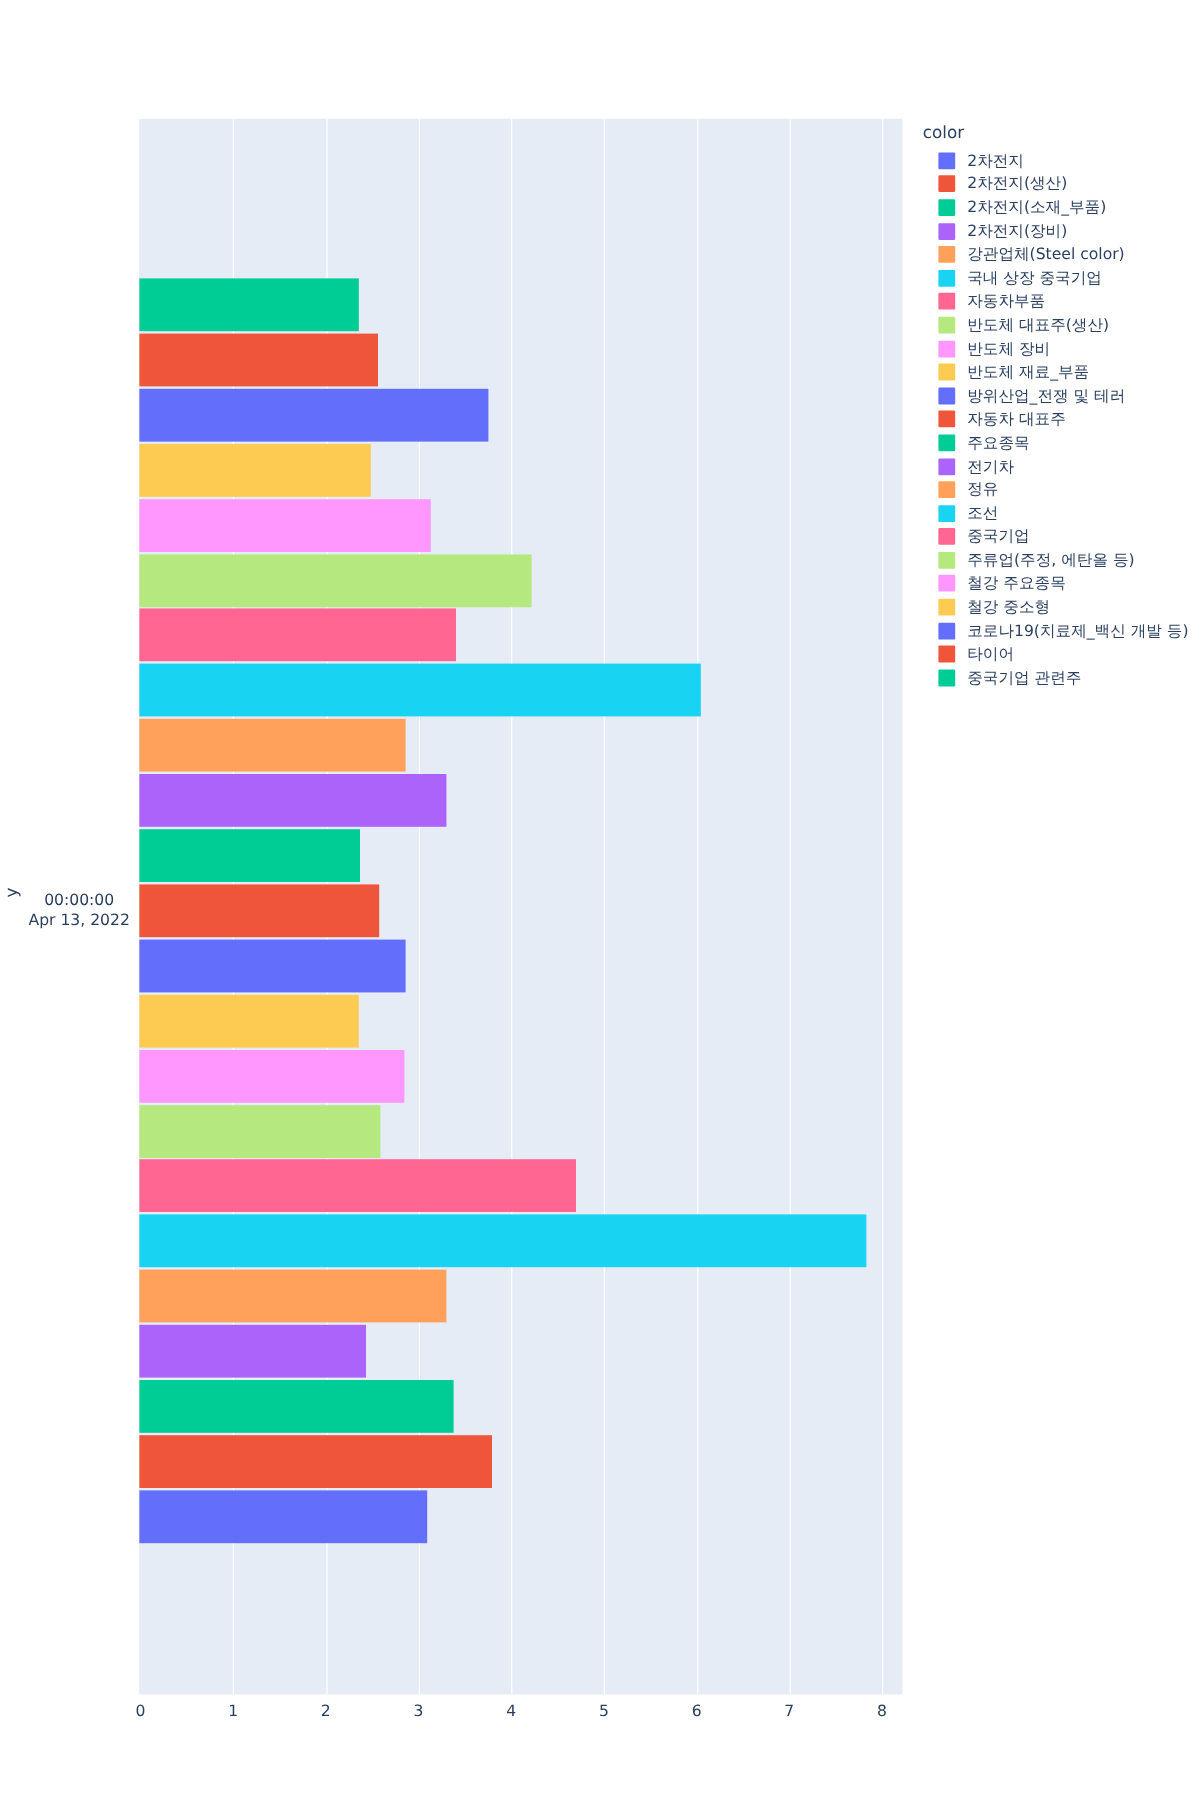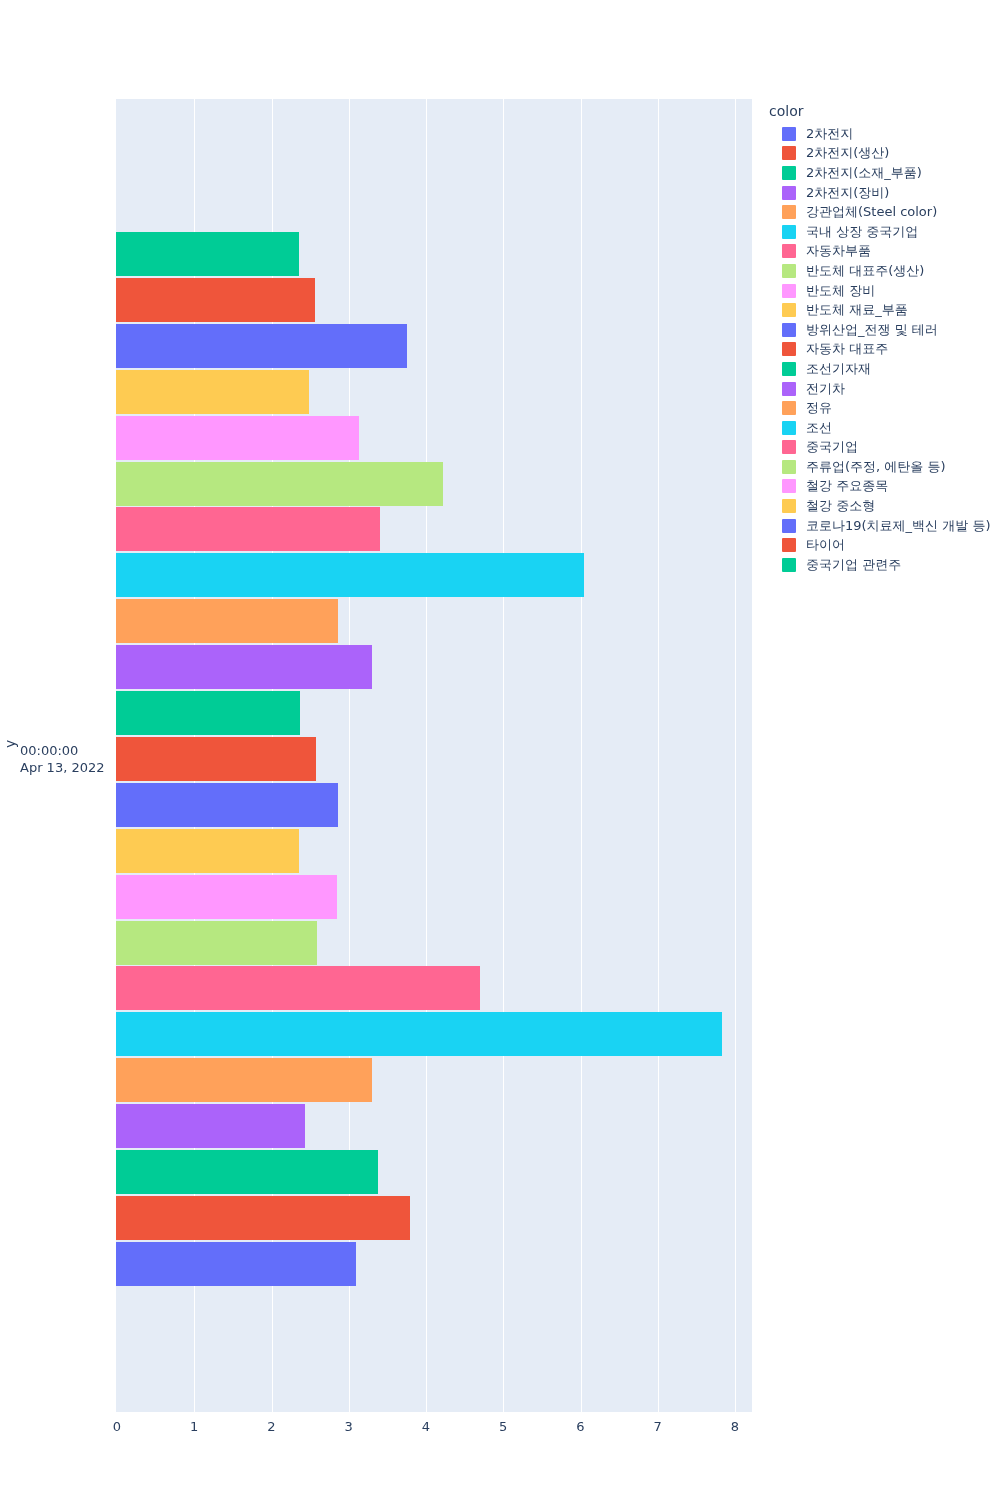--- a/index.html
+++ b/index.html
@@ -94,21 +94,21 @@
     font-size: 14px;
     color: #2a3f5f;
     transform: rotate(-90deg);
     transform-origin: left top;
   }
   #ytick-label {
     position: absolute;
     left: 20px;
     top: 742px;
     width: 92px;
-    text-align: left;
+    text-align: center;
     font-size: 13px;
     line-height: 17px;
     color: #2a3f5f;
     white-space: pre-line;
   }
 
   
   #legend {
     position: absolute;
     left: 768px;
@@ -247,21 +247,21 @@
         <div class="legend-item">
           <span class="legend-swatch" style="background: rgb(99, 110, 250);"></span>
           <span class="legend-label">방위산업_전쟁 및 테러</span>
         </div>
         <div class="legend-item">
           <span class="legend-swatch" style="background: rgb(239, 85, 59);"></span>
           <span class="legend-label">자동차 대표주</span>
         </div>
         <div class="legend-item">
           <span class="legend-swatch" style="background: rgb(0, 204, 150);"></span>
-          <span class="legend-label">조선기자재</span>
+          <span class="legend-label">주요종목</span>
         </div>
         <div class="legend-item">
           <span class="legend-swatch" style="background: rgb(171, 99, 250);"></span>
           <span class="legend-label">전기차</span>
         </div>
         <div class="legend-item">
           <span class="legend-swatch" style="background: rgb(255, 161, 90);"></span>
           <span class="legend-label">정유</span>
         </div>
         <div class="legend-item">

